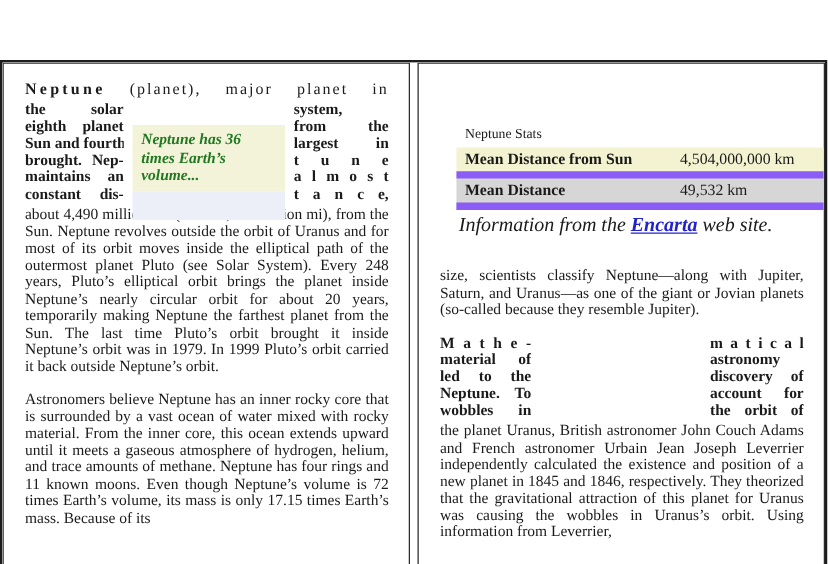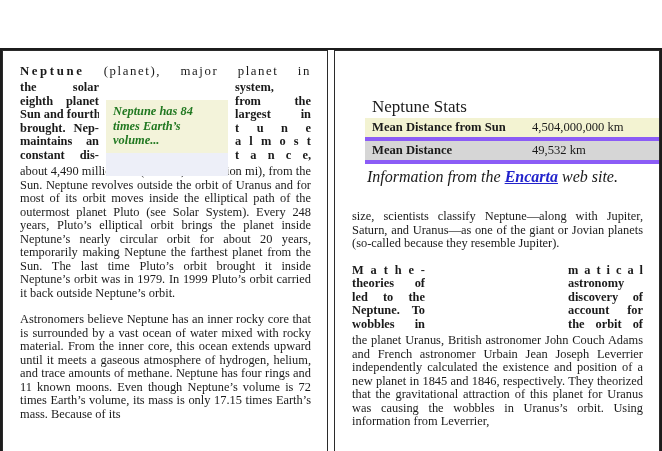--- a/index.html
+++ b/index.html
@@ -25,22 +25,22 @@
   .wrap2 .wl{width:73px;} .wrap2 .wr{width:75px;}
   .pullquote{position:absolute;}
   .pq-text{background:#f3f3da;color:#217821;font-style:italic;font-size:12.4px;line-height:14.5px;padding:4px 6px 5px 7px;}
   .pq-pad{background:#edeff8;}
   .pq1{left:86px;top:19px;width:122px;}
   .pq1 .pq-pad{height:23px;}
   .pq2{left:76px;top:5px;width:131px;}
   .pq2 .pq-pad{height:15px;}
   
   .stats{margin:34px 0 0 13px;margin-right:-16px;overflow:hidden;}
-  .stats-title{font-size:17px;line-height:18px;padding-left:7px;margin-bottom:2px;}
-  .stats-row{display:flex;height:19px;line-height:19px;font-size:12.6px;border-bottom:4px solid #8b5cf6;}
+  .stats-title{font-size:11px;line-height:18px;padding-left:7px;margin-bottom:2px;}
+  .stats-row{display:flex;height:19px;line-height:19px;font-size:12.6px;border-bottom:6px solid #8b5cf6;gap:12px;}
   .stats-row .lbl{width:160px;padding-left:7px;font-weight:bold;white-space:nowrap;}
   .stats-row .val{flex:1;white-space:nowrap;overflow:hidden;}
   .row-yellow{background:#f3f3d2;}
   .row-gray{background:#d6d6d6;}
   .stats-caption{font-size:16px;font-style:italic;padding:4px 0 0 2px;}
   .stats-caption a{color:#2222cc;font-weight:bold;text-decoration:underline;cursor:pointer;}
   .rp-para1{margin:24px 0 13px 0;}
   
   .toolbar{
     position:absolute;left:0;right:0;bottom:0;height:29px;box-sizing:border-box;
@@ -103,21 +103,21 @@
             </div>
           <div class="wrow">
               <span class="wl">maintains an</span>
               <span class="wr">a l m o s t</span>
             </div>
           <div class="wrow">
               <span class="wl">constant dis-</span>
               <span class="wr">t a n c e,</span>
             </div>
           <div class="pullquote pq1">
-            <div class="pq-text">Neptune has 84 times Earth’s volume...</div>
+            <div class="pq-text">Neptune has 36 times Earth’s volume...</div>
             <div class="pq-pad"></div>
           </div>
         </div>
 
         <div class="bodytext para">about 4,490 million km (about 2,790 million mi), from the Sun. Neptune revolves outside the orbit of Uranus and for most of its orbit moves inside the elliptical path of the outermost planet Pluto (see Solar System). Every 248 years, Pluto’s elliptical orbit brings the planet inside Neptune’s nearly circular orbit for about 20 years, temporarily making Neptune the farthest planet from the Sun. The last time Pluto’s orbit brought it inside Neptune’s orbit was in 1979. In 1999 Pluto’s orbit carried it back outside Neptune’s orbit.</div>
         <div class="bodytext para">Astronomers believe Neptune has an inner rocky core that is surrounded by a vast ocean of water mixed with rocky material. From the inner core, this ocean extends upward until it meets a gaseous atmosphere of hydrogen, helium, and trace amounts of methane. Neptune has four rings and 11 known moons. Even though Neptune’s volume is 72 times Earth’s volume, its mass is only 17.15 times Earth’s mass. Because of its</div>
       </div>
     </div>
 
     <div class="page page-right">
@@ -136,21 +136,21 @@
         </div>
 
         <div class="bodytext para rp-para1">size, scientists classify Neptune—along with Jupiter, Saturn, and Uranus—as one of the giant or Jovian planets (so-called because they resemble Jupiter).</div>
 
         <div class="wrap wrap2">
           <div class="wrow">
               <span class="wl">M a t h e -</span>
               <span class="wr">m a t i c a l</span>
             </div>
           <div class="wrow">
-              <span class="wl">theories of</span>
+              <span class="wl">material of</span>
               <span class="wr">astronomy</span>
             </div>
           <div class="wrow">
               <span class="wl">led to the</span>
               <span class="wr">discovery of</span>
             </div>
           <div class="wrow">
               <span class="wl">Neptune. To</span>
               <span class="wr">account for</span>
             </div>

